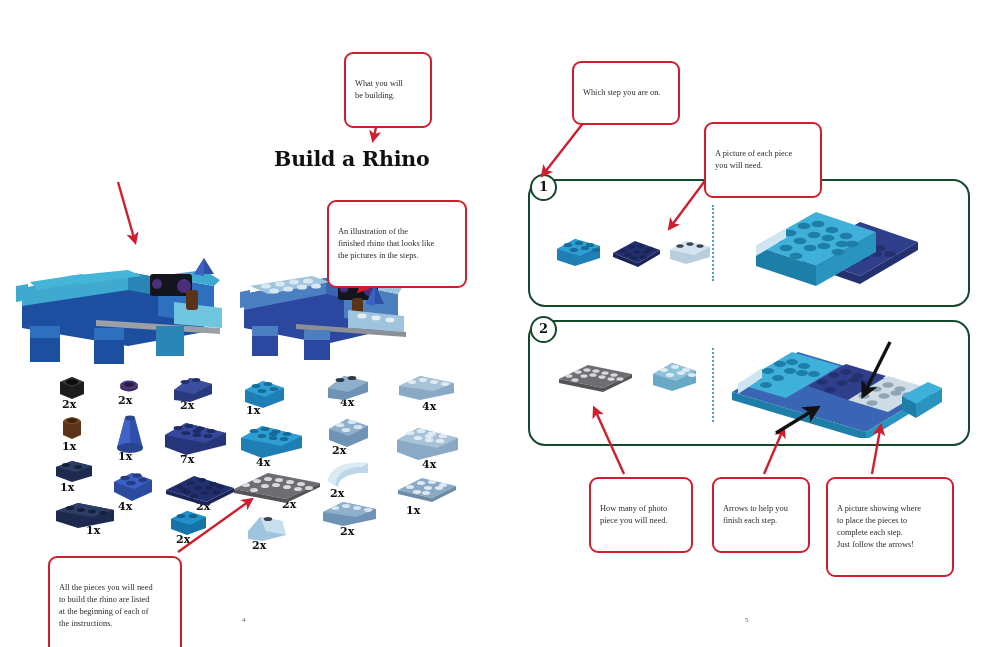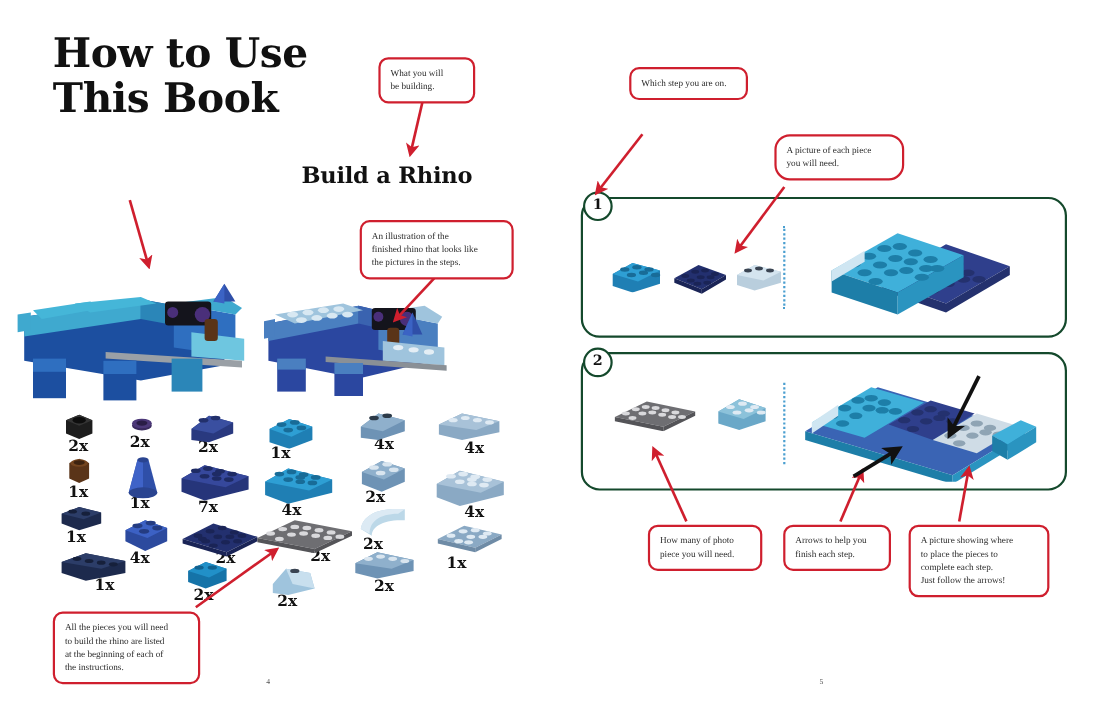--- a/index.html
+++ b/index.html
@@ -15,21 +15,21 @@
   
   .callout{
     position:absolute;
     border:2.2px solid #cf1f2e;
     border-radius:9px;
     background:#ffffff;
     color:#2b2b2b;
     font-family:"Liberation Serif", serif;
     font-size:8.4px;
     line-height:1.42;
-    padding:7px 9px;
+    padding:24px 9px;
     box-sizing:border-box;
     z-index:30;
   }
   .callout div{white-space:nowrap;}
 
   
   .arrowlayer{position:absolute;top:0;left:0;width:1000px;height:647px;z-index:25;pointer-events:none;}
 
   
   .bigtitle{
@@ -52,21 +52,21 @@
   .pagenum{
     position:absolute;
     font-family:"Liberation Serif", serif;
     font-size:7px;
     color:#555;
   }
   .qty{
     position:absolute;
     font-family:"DejaVu Serif", serif;
     font-weight:bold;
-    font-size:14px;
+    font-size:11px;
     color:#111;
     white-space:nowrap;
   }
 
   
   .steppanel{
     position:absolute;
     border:2.6px solid #14492c;
     border-radius:17px;
     box-sizing:border-box;
@@ -97,24 +97,20 @@
 
   
   .lego{position:absolute;z-index:14;}
   .photo{position:absolute;z-index:8;}
 </style>
 </head>
 <body>
 
 <div class="page">
 
-  <div class="bigtitle" style="left:48px;top:28px;">
-    <div>How to Use</div>
-    <div>This Book</div>
-  </div>
 
   <div class="subtitle" style="left:274px;top:147px;">Build a Rhino</div>
 
   <svg class="photo" style="left:8px;top:228px;" width="230" height="140" viewBox="0 0 230 140">
     <g>
 
       <polygon points="14,60 120,44 196,58 196,104 120,118 14,100" fill="#1c4fa0"></polygon>
       <polygon points="14,60 120,44 120,62 14,78" fill="#3fa9cf"></polygon>
       <polygon points="120,44 196,58 196,76 120,62" fill="#2b86b8"></polygon>
 
@@ -635,21 +631,21 @@
 
     <polygon points="180,66 206,52 220,58 194,74" fill="#3fb0da"></polygon>
     <polygon points="180,66 194,74 194,88 180,80" fill="#1d7ea8"></polygon>
     <polygon points="194,74 220,58 220,72 194,88" fill="#2a94c0"></polygon>
   </svg>
 
   <div class="callout" style="left:572px;top:61px;width:108px;">
     <div>Which step you are on.</div>
   </div>
 
-  <div class="callout" style="left:704px;top:122px;width:118px;border-radius:14px;">
+  <div class="callout" style="left:704px;top:122px;width:118px;">
     <div>A picture of each piece</div>
     <div>you will need.</div>
   </div>
 
   <div class="callout" style="left:589px;top:477px;width:104px;">
     <div>How many of photo</div>
     <div>piece you will need.</div>
   </div>
 
   <div class="callout" style="left:712px;top:477px;width:98px;">

